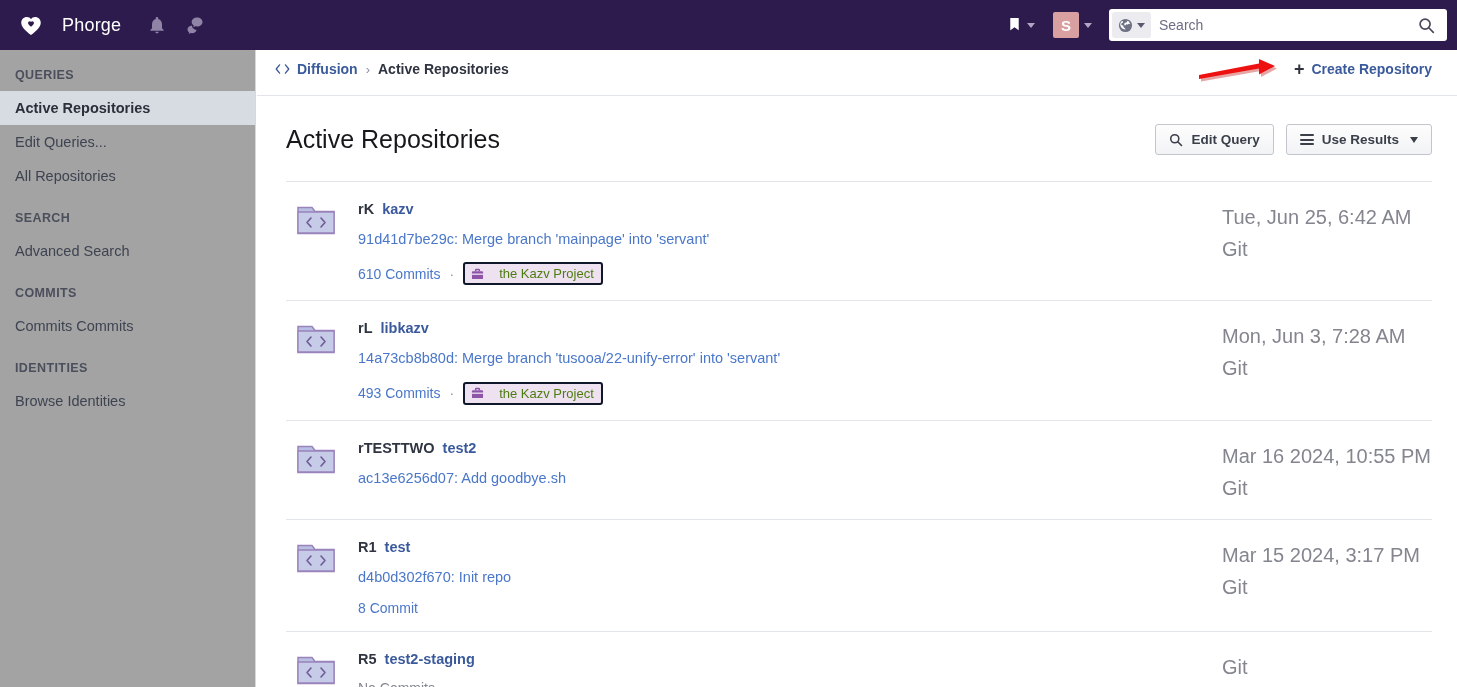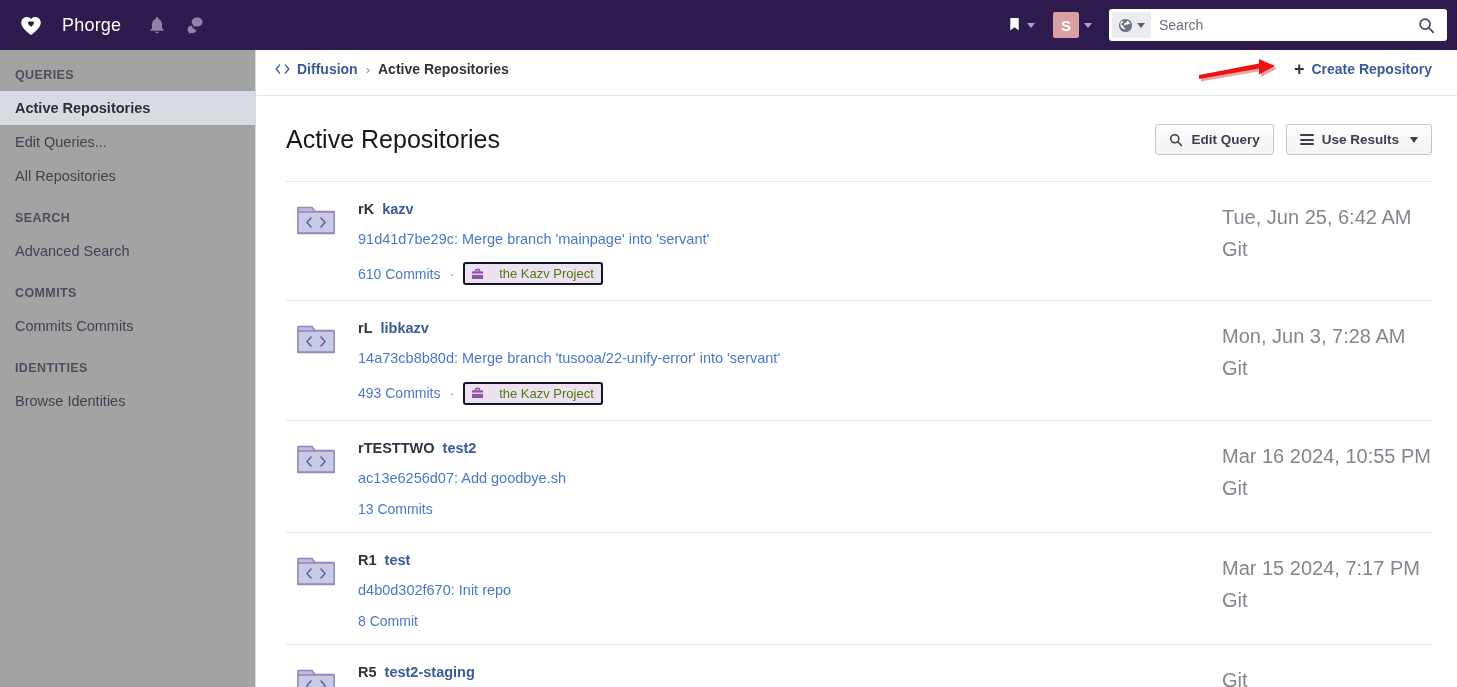--- a/index.html
+++ b/index.html
@@ -365,23 +365,20 @@
             <path fill="#c6cbe8" stroke="#9a83ba" stroke-width="1.3" d="M2 11h36v21H2z"></path>
             <path fill="none" stroke="#6f5b93" stroke-width="1.6" stroke-linecap="round" stroke-linejoin="round" d="M15 17l-4 4.5 4 4.5M25 17l4 4.5-4 4.5"></path>
           </svg>
       </span>
       <div class="repo-body">
         <div class="repo-line1">
           <span class="repo-callsign">rTESTTWO</span>
           <span class="repo-name">test2</span>
         </div>
         <div class="repo-commit">ac13e6256d07: Add goodbye.sh</div>
-        <div class="repo-meta">
-          <span class="commit-count">13 Commits</span>
-        </div>
       </div>
       <div class="repo-right">
         <div>Mar 16 2024, 10:55 PM</div>
         <div class="repo-vcs">Git</div>
       </div>
     </div>
 
     <div class="repo-row">
       <span class="repo-icon">
         <svg viewBox="0 0 40 36" width="40" height="36">
@@ -394,21 +391,21 @@
         <div class="repo-line1">
           <span class="repo-callsign">R1</span>
           <span class="repo-name">test</span>
         </div>
         <div class="repo-commit">d4b0d302f670: Init repo</div>
         <div class="repo-meta">
           <span class="commit-count">8 Commit</span>
         </div>
       </div>
       <div class="repo-right">
-        <div>Mar 15 2024, 7:17 PM</div>
+        <div>Mar 15 2024, 3:17 PM</div>
         <div class="repo-vcs">Git</div>
       </div>
     </div>
 
     <div class="repo-row">
       <span class="repo-icon">
         <svg viewBox="0 0 40 36" width="40" height="36">
             <path fill="#b9bfe2" stroke="#9a83ba" stroke-width="1.5" d="M2 6.5h14l3 4h19v22H2z"></path>
             <path fill="#c6cbe8" stroke="#9a83ba" stroke-width="1.3" d="M2 11h36v21H2z"></path>
             <path fill="none" stroke="#6f5b93" stroke-width="1.6" stroke-linecap="round" stroke-linejoin="round" d="M15 17l-4 4.5 4 4.5M25 17l4 4.5-4 4.5"></path>

